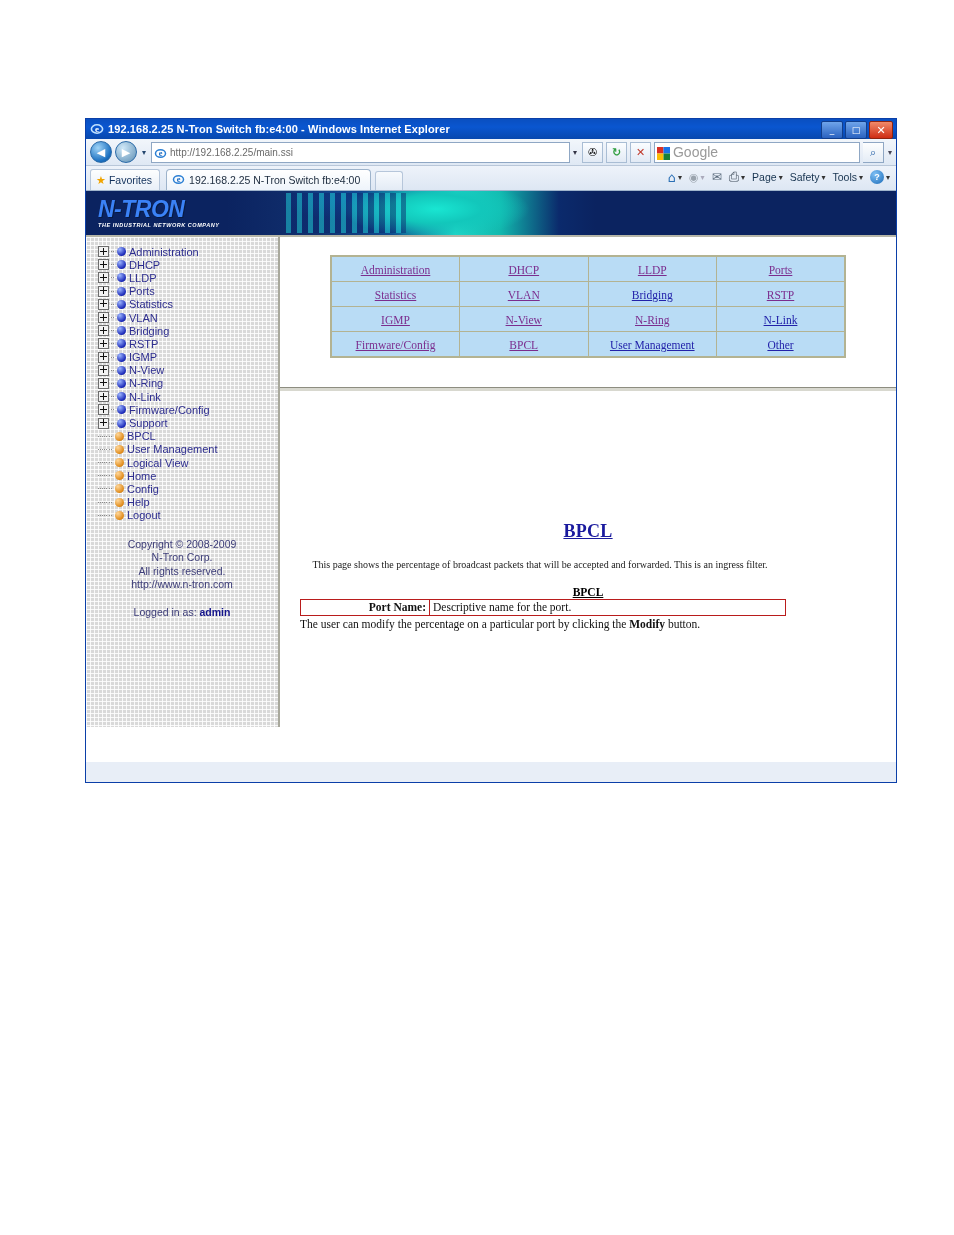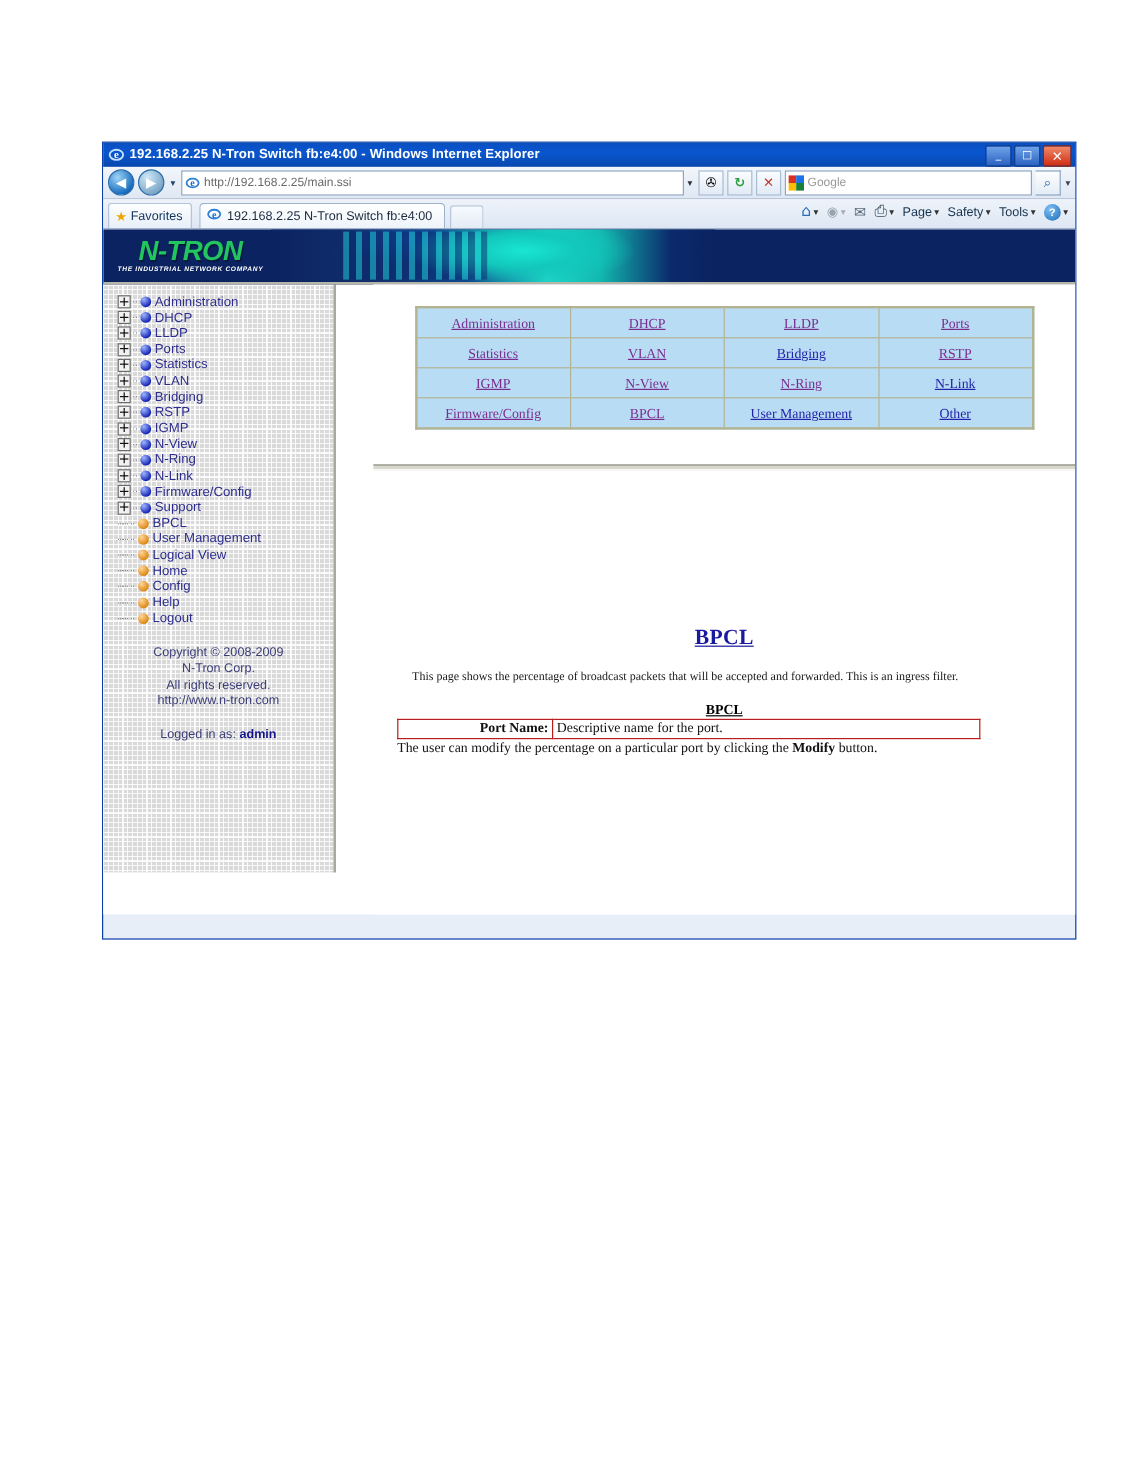--- a/index.html
+++ b/index.html
@@ -116,21 +116,21 @@
   }
   .sq-btn.red { color: #c0392b; font-weight: bold; }
   .sq-btn.green { color: #2f9e3f; font-weight: bold; }
   .search-box {
     width: 200px; height: 19px;
     background: #ffffff;
     border: 1px solid #8fa7c4;
     display: flex; align-items: center;
     gap: 3px; padding: 0 2px;
   }
-  .search-text { font-size: 10px; color: #999; }
+  .search-text { font-size: 14px; color: #999; }
   .goog {
     width: 13px; height: 13px; flex: 0 0 auto;
   }
   .mag-btn {
     width: 20px; height: 19px;
     border: 1px solid #8fa7c4; border-left: none;
     background: linear-gradient(to bottom, #fdfefe, #e4ecf6);
     display:flex; align-items:center; justify-content:center;
     color:#2a63a8; font-size:11px;
     font-family: "DejaVu Sans", sans-serif;
@@ -211,41 +211,40 @@
   .banner .wave2 {
     position: absolute;
     left: 200px; top: 2px; width: 120px; height: 40px;
     background: repeating-linear-gradient(to right, rgba(30,200,210,.55) 0 5px, rgba(11,40,110,.5) 5px 11px);
   }
   .logo {
     position: absolute; left: 12px; top: 6px;
     z-index: 3;
   }
   .logo .wordmark {
-    color: #22c55e;
+    color: #3b82f6;
     font-family: "Liberation Sans", sans-serif;
     font-weight: bold;
     font-style: italic;
     font-size: 23px;
     letter-spacing: -0.5px;
     line-height: 24px;
     text-shadow: 1px 1px 0 #081a40;
-    text-align: center;
   }
   .logo .tagline {
     color: #ffffff;
     font-size: 5.5px;
     font-weight: bold;
     font-style: italic;
     letter-spacing: .55px;
     margin-top: 1px;
   }
 
   
-  .page-body { display: flex; height: 630px; gap: 31px; }
+  .page-body { display: flex; height: 630px; }
 
   .sidebar {
     width: 194px;
     background-color: #d9d9d9;
     background-image:
       repeating-linear-gradient(to right, rgba(255,255,255,.85) 0 1px, rgba(0,0,0,0) 1px 4px),
       repeating-linear-gradient(to bottom, rgba(255,255,255,.85) 0 1px, rgba(0,0,0,0) 1px 4px);
     border-right: 2px solid #a8a89c;
     padding: 8px 0 0 0;
     box-sizing: border-box;

